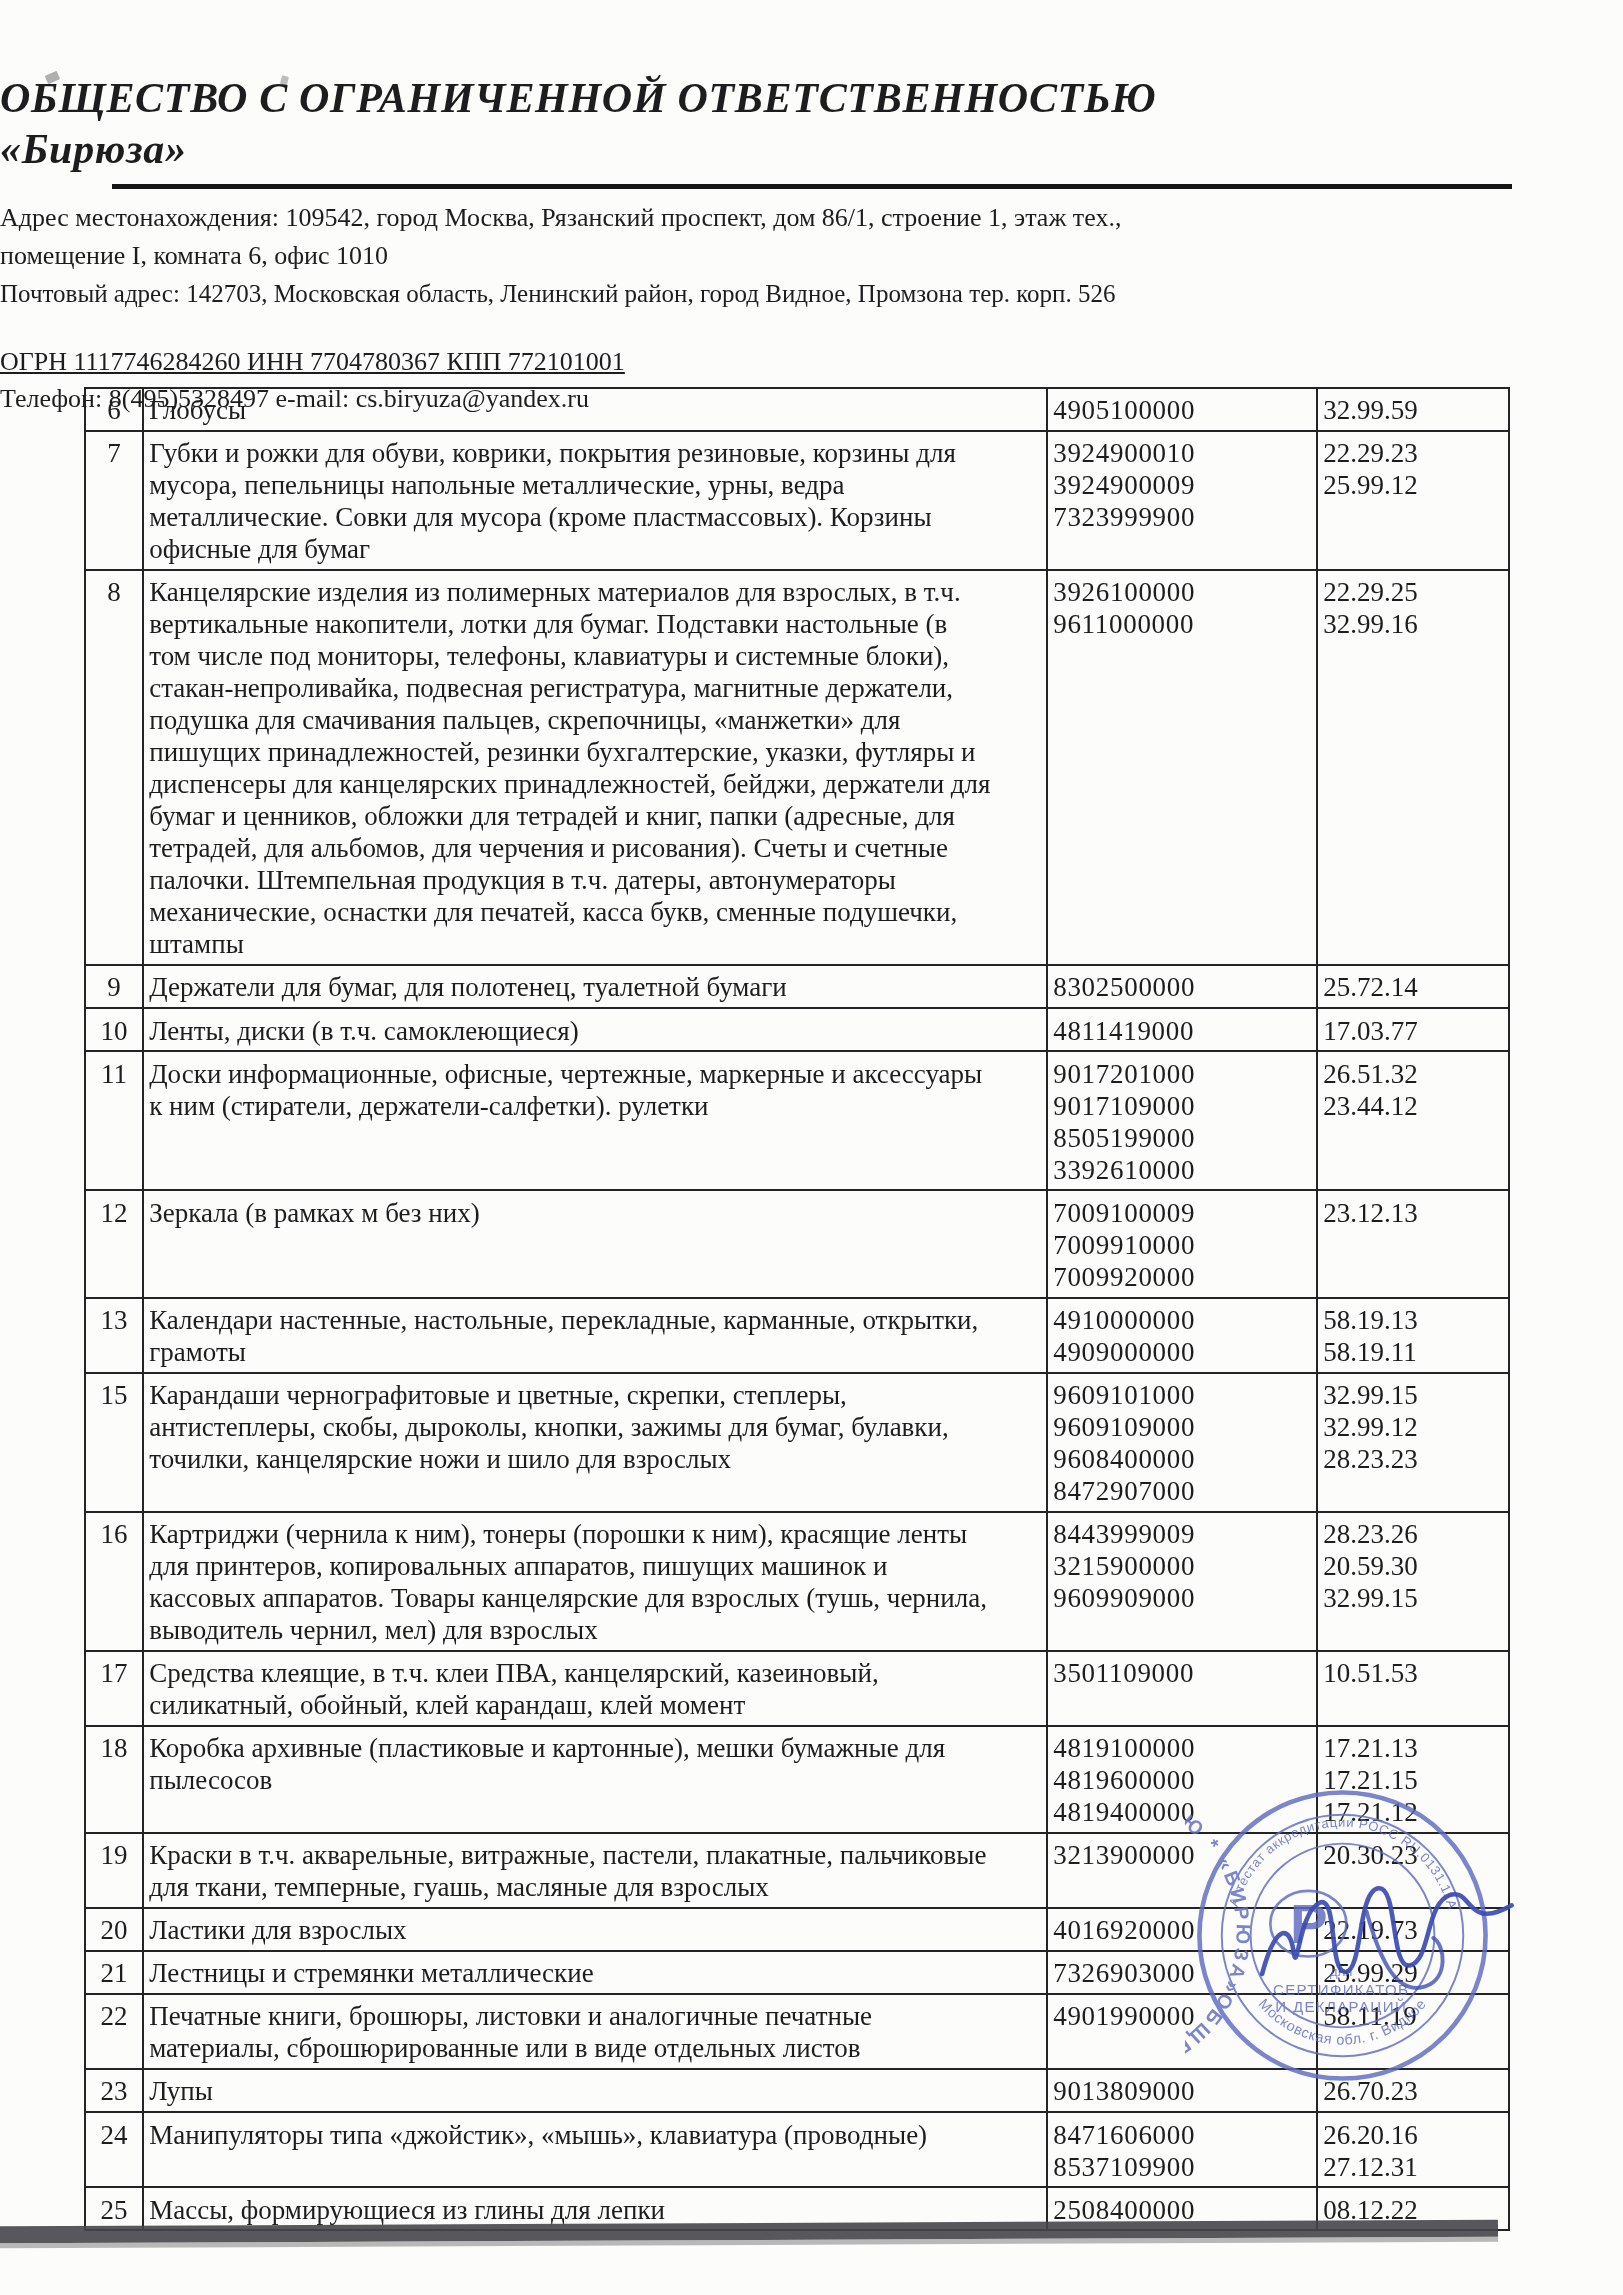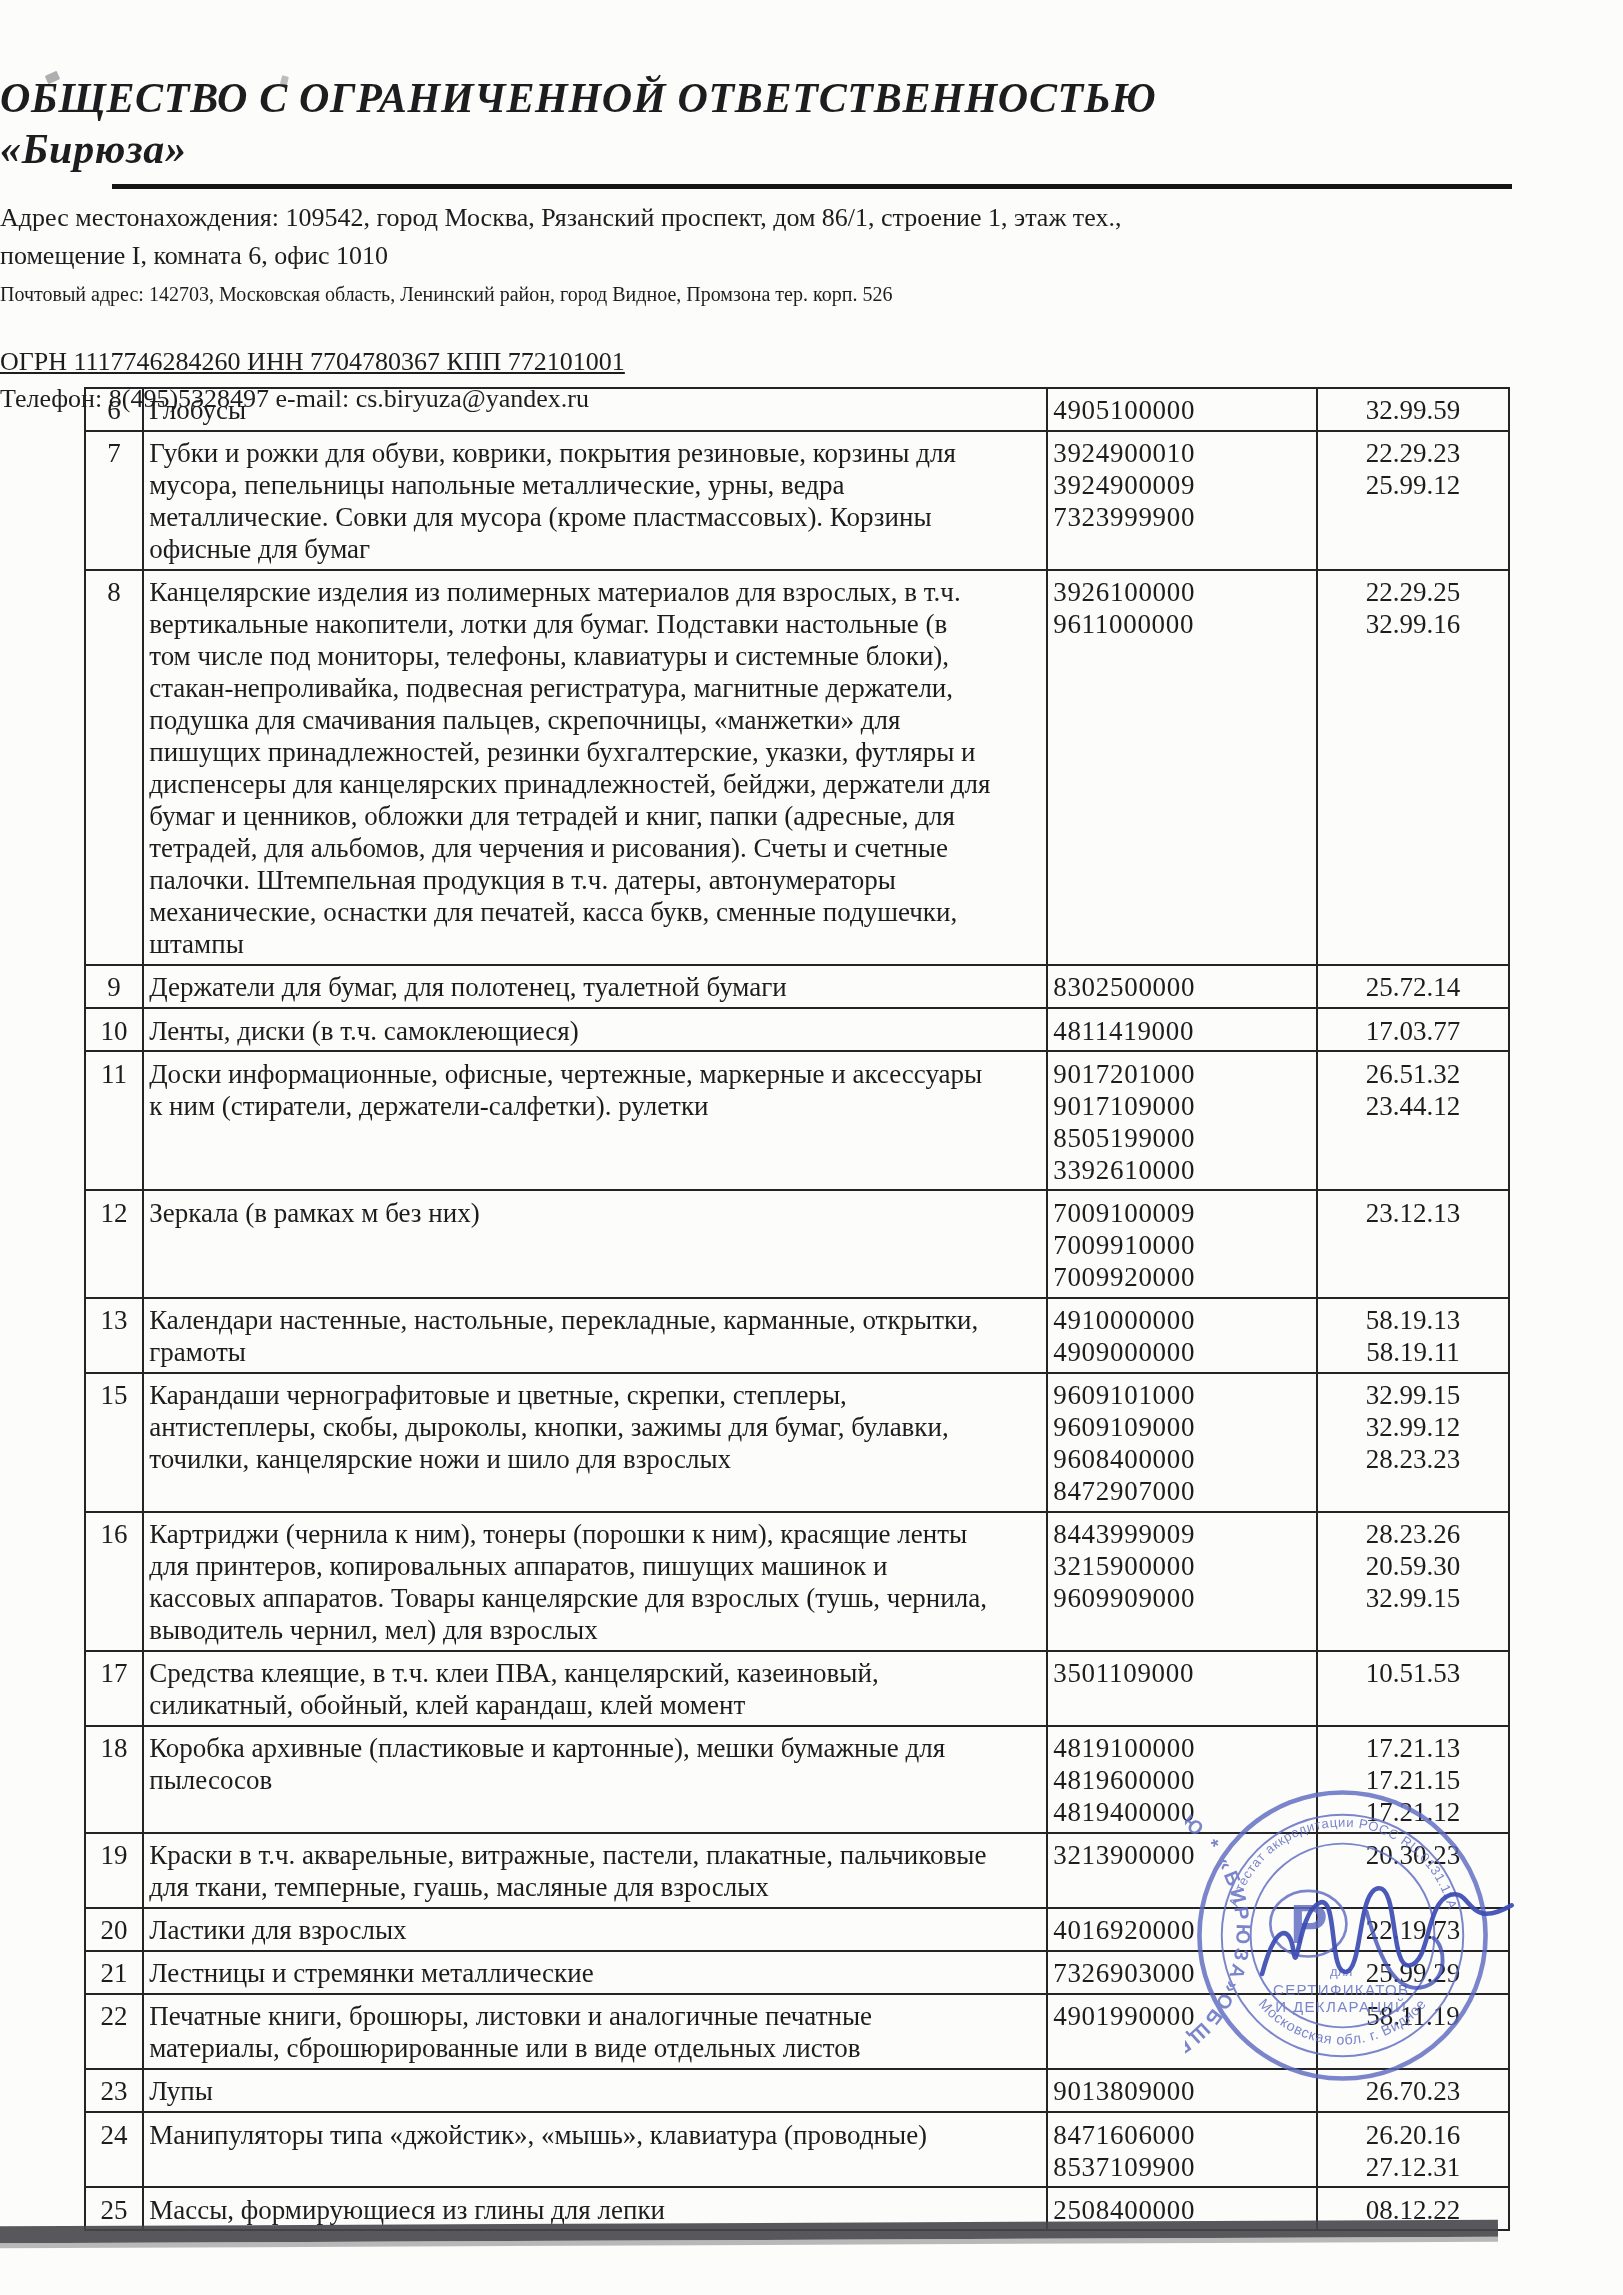--- a/index.html
+++ b/index.html
@@ -7,38 +7,38 @@
     position:relative; width:1623px; height:2295px; margin:0 auto;
     background:#fcfcfa; overflow:hidden;
     font-family:"Liberation Serif","DejaVu Serif",serif; color:#1d1d1f;
   }
   
   .header { position:absolute; left:0; top:73px; width:100%; text-align:left; }
   .title-line { font-size:42px; font-weight:bold; font-style:italic; line-height:51px; letter-spacing:0.7px; }
   .rule { width:1400px; height:5.2px; background:#151515; margin:9.2px auto 0; }
   .addr { font-size:26px; line-height:38px; margin-top:9.2px; }
   .addr2 { font-size:26px; line-height:38px; }
-  .postal { font-size:20px; line-height:38px; }
+  .postal { font-size:25px; line-height:38px; }
   .reg { font-size:26px; line-height:37px; margin-top:30px;text-decoration:underline; }
   .contact { font-size:26px; line-height:37px; }
   
   table.goods {
     position:absolute; left:84px; top:387px;
     border-collapse:collapse; table-layout:fixed; width:1423px;
     background:transparent;
   }
   table.goods td {
     border:2.6px solid #242426; vertical-align:top;
     font-size:27px; line-height:32px;
     padding:5.2px 5.2px 3.9px; white-space:pre-line;
   }
   td.num-cell   { text-align:center; padding-left:0; padding-right:0; }
   td.desc-cell  { padding-left:17px; padding-right:18.3px; font-size:25px; }
   td.code-cell  { padding-left:10.5px; letter-spacing:0.7px; }
-  td.class-cell { padding-left:21px;text-align:center; }
+  td.class-cell { padding-left:21px; }
   
   .stamp { position:absolute; left:1185px; top:1778px; width:315px; height:315px; opacity:.82; }
   .sign  { position:absolute; left:1229px; top:1840px; width:321px; height:196px; opacity:.92; }
   
   .artifact-a { position:absolute; left:46px; top:73px; width:13px; height:9.2px;
     background:#96969a; transform:rotate(-24deg); opacity:.75; border-radius:1.3px; }
   .artifact-b { position:absolute; left:281px; top:76px; width:7.2px; height:8.5px;
     background:#a2a2a6; transform:rotate(15deg); opacity:.7; border-radius:1.3px; }
   .scan-edge { position:absolute; left:0; top:2223px; width:1498px; height:17px;
     background:#46464a; transform:rotate(-0.25deg); opacity:.9; }

